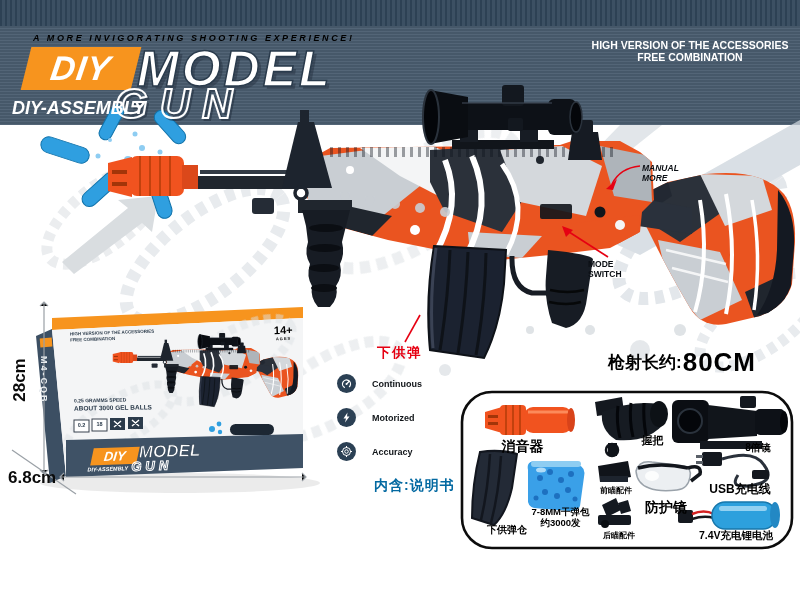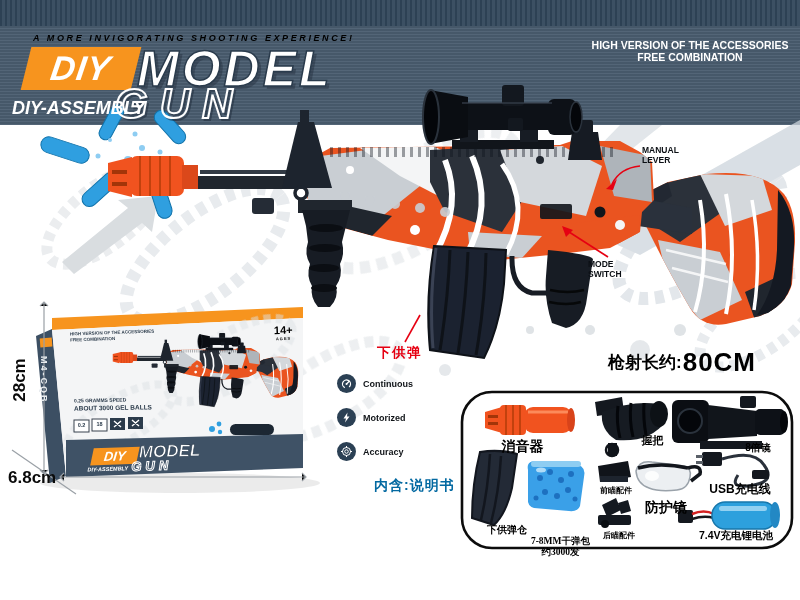--- a/index.html
+++ b/index.html
@@ -28,21 +28,21 @@
   }
   .logo-sub{left:12px;top:98px;font-size:18px;font-weight:bold;font-style:italic;color:#fff;z-index:3;}
   .hdr-note{left:575px;top:39px;width:230px;text-align:center;color:#fff;font-weight:bold;
         font-size:10.5px;line-height:12px;z-index:3;}
   
   svg.art{left:0;top:0;width:800px;height:600px;z-index:1;}
   
   .lbl{z-index:2;color:#000;}
   .callout{font-size:8.5px;font-weight:bold;line-height:9.5px;color:#0b0f14;}
   .red{color:#e60012;}
-  .feat-row{display:flex;align-items:center;gap:7px;}
+  .feat-row{display:flex;align-items:center;gap:16px;}
   .feat-ic{width:19px;height:19px;border-radius:50%;background:#2b4054;display:flex;
         align-items:center;justify-content:center;flex:0 0 auto;}
   .feat-lb{font-size:9px;font-weight:bold;color:#101418;}
   .acc-lb{font-weight:bold;text-align:center;color:#000;}
   .dim{font-weight:bold;color:#0a0a0a;}
   .boxtxt{color:#2b3b4b;font-weight:bold;}
   .mini-model{-webkit-text-stroke:0.6px #2a3b4c;color:#fff;font-weight:bold;font-style:italic;}
   .mini-gun{color:#fff;font-weight:bold;font-style:italic;}
   @supports ((-webkit-text-stroke:1px black)){
     .mini-gun{color:transparent;-webkit-text-stroke:1px #fff;}
@@ -362,23 +362,23 @@
         <rect x="678" y="510" width="15" height="13" rx="2" fill="#14181f"></rect>
         <path d="M692,514 q12,-5 22,0" stroke="#d42222" stroke-width="2.5" fill="none"></path>
         <path d="M692,519 q12,-4 22,-1" stroke="#16181c" stroke-width="2.5" fill="none"></path>
         <rect x="712" y="502" width="64" height="27" rx="13" fill="#2da0dd" stroke="#1877ab" stroke-width="1.5"></rect>
         <rect x="719" y="506" width="48" height="5" rx="2.5" fill="#bfe6fa" opacity=".7"></rect>
         <ellipse cx="775" cy="515" rx="5" ry="13" fill="#2388c4"></ellipse>
       </g>
     </g>
   </svg>
 
-  <div class="abs lbl callout" style="left:642px;top:146px;">
+  <div class="abs lbl callout" style="left:642px;top:164px;font-style:italic;">
     <div>MANUAL</div>
-    <div>LEVER</div>
+    <div>MORE</div>
   </div>
   <div class="abs lbl callout" style="left:588px;top:260px;width:64px;text-align:left;">
     <div>MODE</div>
     <div>SWITCH</div>
   </div>
   <div class="abs lbl red" style="left:377px;top:344px;font-size:13.5px;font-weight:bold;letter-spacing:1.5px;">下供弹</div>
 
   <div class="abs lbl" style="left:608px;top:350px;display:flex;align-items:flex-end;gap:1px;">
     <span style="font-size:17px;font-weight:bold;">枪射长约:</span>
     <span style="font-size:26px;font-weight:bold;line-height:24px;letter-spacing:1px;">80CM</span>
@@ -414,21 +414,21 @@
       <span class="feat-lb">Accuracy</span>
     </div>
   </div>
 
   <div class="abs lbl" style="left:374px;top:477px;font-size:14px;font-weight:bold;color:#0369a1;letter-spacing:1px;">内含:说明书</div>
 
   <div class="abs lbl acc-lb" style="left:495px;top:438px;width:55px;font-size:14px;">消音器</div>
   <div class="abs lbl acc-lb" style="left:630px;top:433px;width:45px;font-size:11px;">握把</div>
   <div class="abs lbl acc-lb" style="left:733px;top:441px;width:50px;font-size:10px;">8倍镜</div>
   <div class="abs lbl acc-lb" style="left:476px;top:523px;width:62px;font-size:10px;">下供弹仓</div>
-  <div class="abs lbl acc-lb" style="left:523px;top:536px;width:75px;font-size:9.5px;line-height:11px;font-family:Liberation Serif, serif;">
+  <div class="abs lbl acc-lb" style="left:523px;top:506px;width:75px;font-size:9.5px;line-height:11px;">
     <div>7-8MM干弹包</div>
     <div>约3000发</div>
   </div>
   <div class="abs lbl acc-lb" style="left:593px;top:485px;width:46px;font-size:8px;">前瞄配件</div>
   <div class="abs lbl acc-lb" style="left:596px;top:530px;width:46px;font-size:8px;">后瞄配件</div>
   <div class="abs lbl acc-lb" style="left:637px;top:499px;width:58px;font-size:14px;">防护镜</div>
   <div class="abs lbl acc-lb" style="left:703px;top:481px;width:74px;font-size:12px;">USB充电线</div>
   <div class="abs lbl acc-lb" style="left:686px;top:529px;width:100px;font-size:10.5px;">7.4V充电锂电池</div>
 
   <div class="abs lbl boxtxt" style="left:70px;top:330px;font-size:4.5px;line-height:5.5px;transform:rotate(-2deg);">

